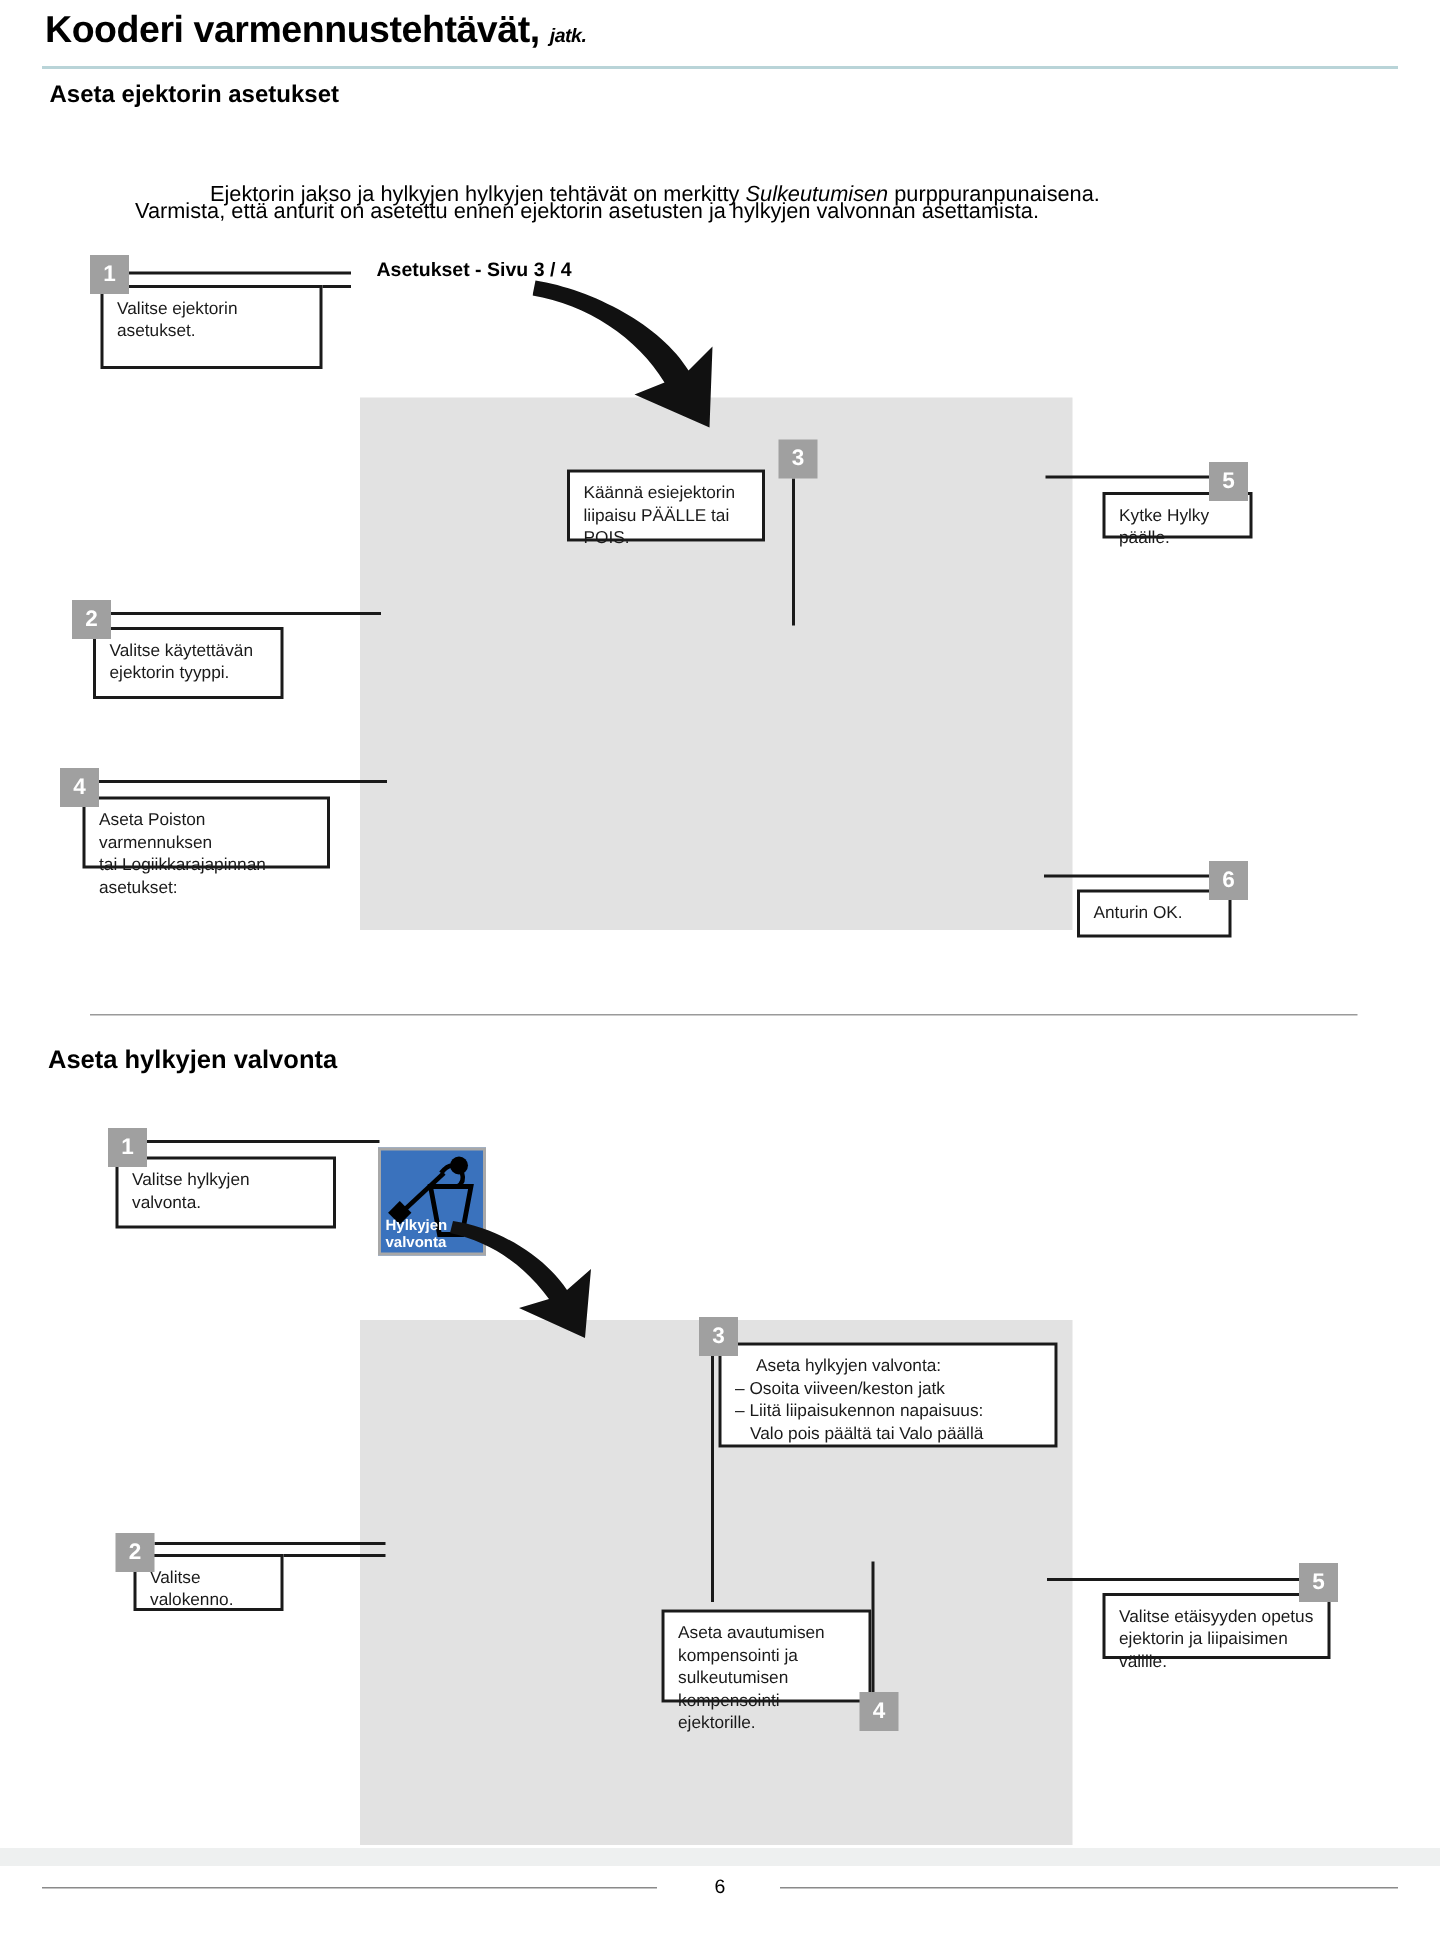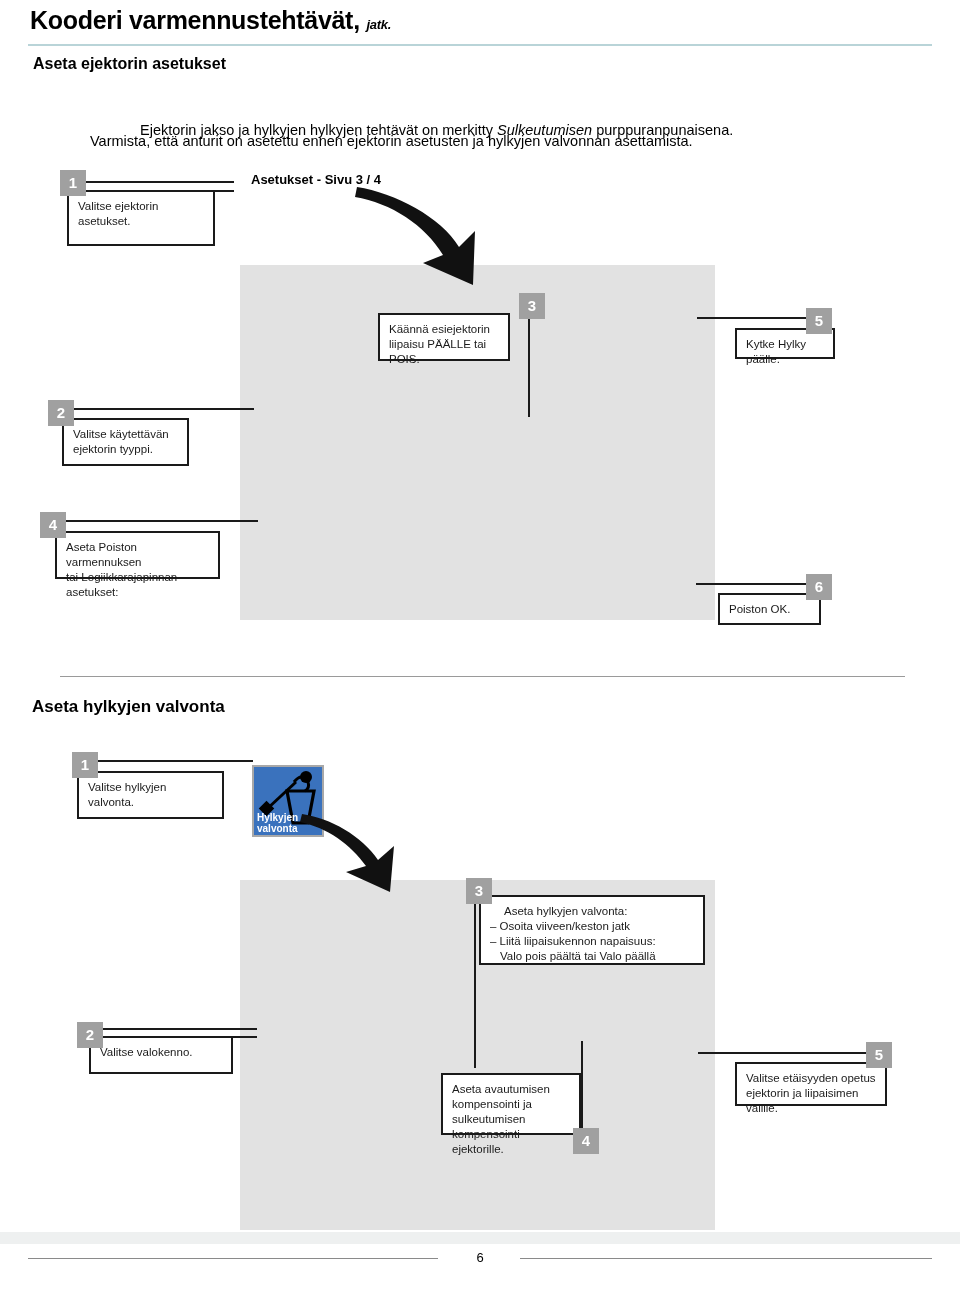--- a/index.html
+++ b/index.html
@@ -167,21 +167,21 @@
 <div class="abs lead" style="left:66px;top:520px;width:192px;height:2px;"></div>
 <div class="abs bubble" style="left:55px;top:531px;width:165px;height:48px;white-space:pre-line;">Aseta Poiston varmennuksen
 tai Logiikkarajapinnan asetukset:</div>
 
 <div class="abs numbox" style="left:806px;top:308px;">5</div>
 <div class="abs lead" style="left:697px;top:317px;width:112px;height:2px;"></div>
 <div class="abs bubble" style="left:735px;top:328px;width:100px;height:31px;">Kytke Hylky päälle.</div>
 
 <div class="abs numbox" style="left:806px;top:574px;">6</div>
 <div class="abs lead" style="left:696px;top:583px;width:112px;height:2px;"></div>
-<div class="abs bubble" style="left:718px;top:593px;width:103px;height:32px;">Poiston OK.</div>
+<div class="abs bubble" style="left:718px;top:593px;width:103px;height:32px;">Anturin OK.</div>
 
 <div class="abs" id="sec2-rule"></div>
 <div class="abs" id="sec2-heading">Aseta hylkyjen valvonta</div>
 
 <div class="abs numbox" style="left:72px;top:752px;">1</div>
 <div class="abs lead" style="left:98px;top:760px;width:155px;height:2px;"></div>
 <div class="abs bubble" style="left:77px;top:771px;width:147px;height:48px;">Valitse hylkyjen valvonta.</div>
 
 <div class="abs" id="tile-icon">
   <svg width="68" height="68" viewBox="0 0 68 68" style="position:absolute;left:0;top:-2px;">
@@ -301,21 +301,21 @@
   <div style="padding-left:14px;">Aseta hylkyjen valvonta:</div>
   <div>– Osoita viiveen/keston jatk</div>
   <div>– Liitä liipaisukennon napaisuus:</div>
   <div style="padding-left:10px;">Valo pois päältä tai Valo päällä</div>
 </div>
 <div class="abs lead-v" style="left:474px;top:900px;width:2px;height:168px;"></div>
 
 <div class="abs numbox" style="left:77px;top:1022px;">2</div>
 <div class="abs lead" style="left:103px;top:1028px;width:154px;height:2px;"></div>
 <div class="abs lead" style="left:103px;top:1036px;width:154px;height:2px;"></div>
-<div class="abs bubble" style="left:89px;top:1036px;width:144px;height:38px;">Valitse valokenno.</div>
+<div class="abs bubble" style="left:89px;top:1036px;width:100px;height:38px;">Valitse valokenno.</div>
 
 <div class="abs bubble" style="left:441px;top:1073px;width:140px;height:62px;white-space:pre-line;">Aseta avautumisen
 kompensointi ja
 sulkeutumisen
 kompensointi ejektorille.</div>
 <div class="abs numbox" style="left:573px;top:1128px;">4</div>
 <div class="abs lead-v" style="left:581px;top:1041px;width:2px;height:92px;"></div>
 
 <div class="abs numbox" style="left:866px;top:1042px;">5</div>
 <div class="abs lead" style="left:698px;top:1052px;width:172px;height:2px;"></div>

